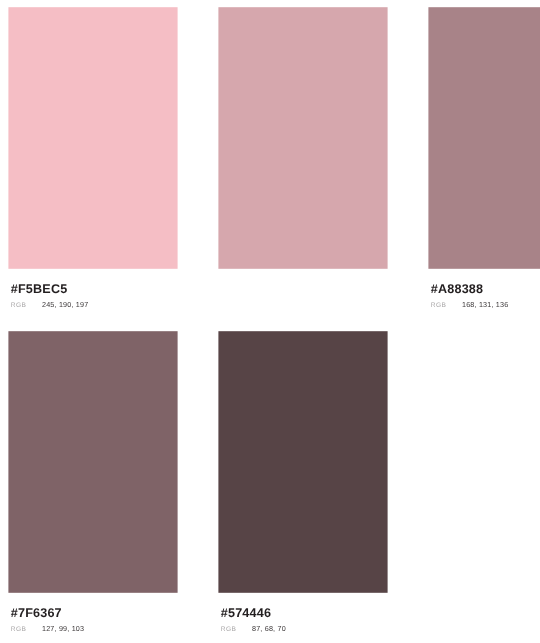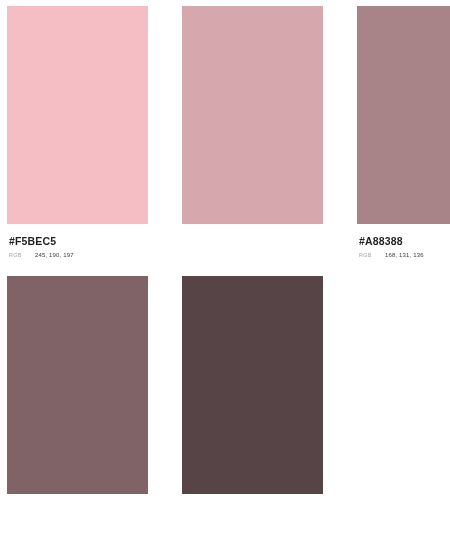--- a/index.html
+++ b/index.html
@@ -113,23 +113,37 @@
     </div>
 
   </div>
 
   <div class="row-gap"></div>
 
   <div class="row">
 
     <div class="cell">
       <div class="swatch" style="background-color:#7F6367;"></div>
+      <div class="info">
+        <span class="hex">#7F6367</span>
+        <div class="rgb-line">
+          <span class="rgb-label">RGB</span>
+          <span class="rgb-values">127, 99, 103</span>
+        </div>
+      </div>
     </div>
 
     <div class="cell">
       <div class="swatch" style="background-color:#574446;"></div>
+      <div class="info">
+        <span class="hex">#574446</span>
+        <div class="rgb-line">
+          <span class="rgb-label">RGB</span>
+          <span class="rgb-values">87, 68, 70</span>
+        </div>
+      </div>
     </div>
 
     <div class="cell empty"></div>
 
   </div>
 
 </div>
 
 </body></html>

